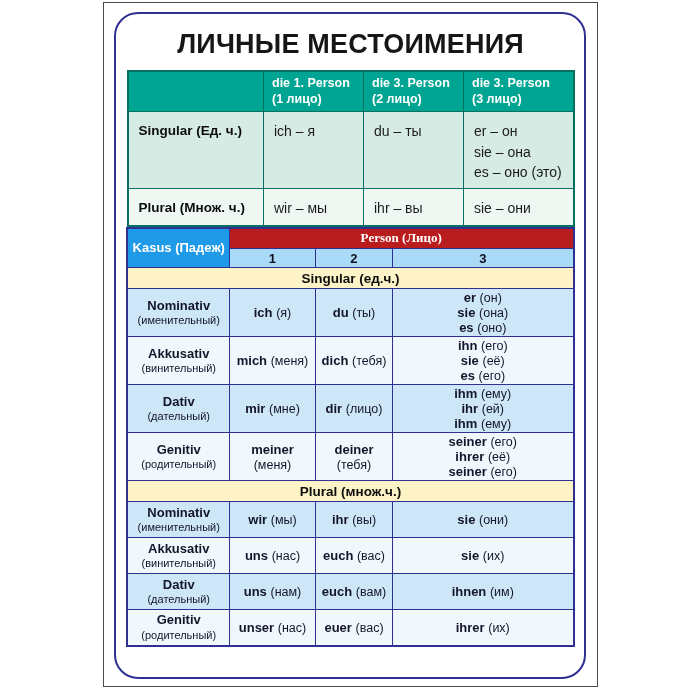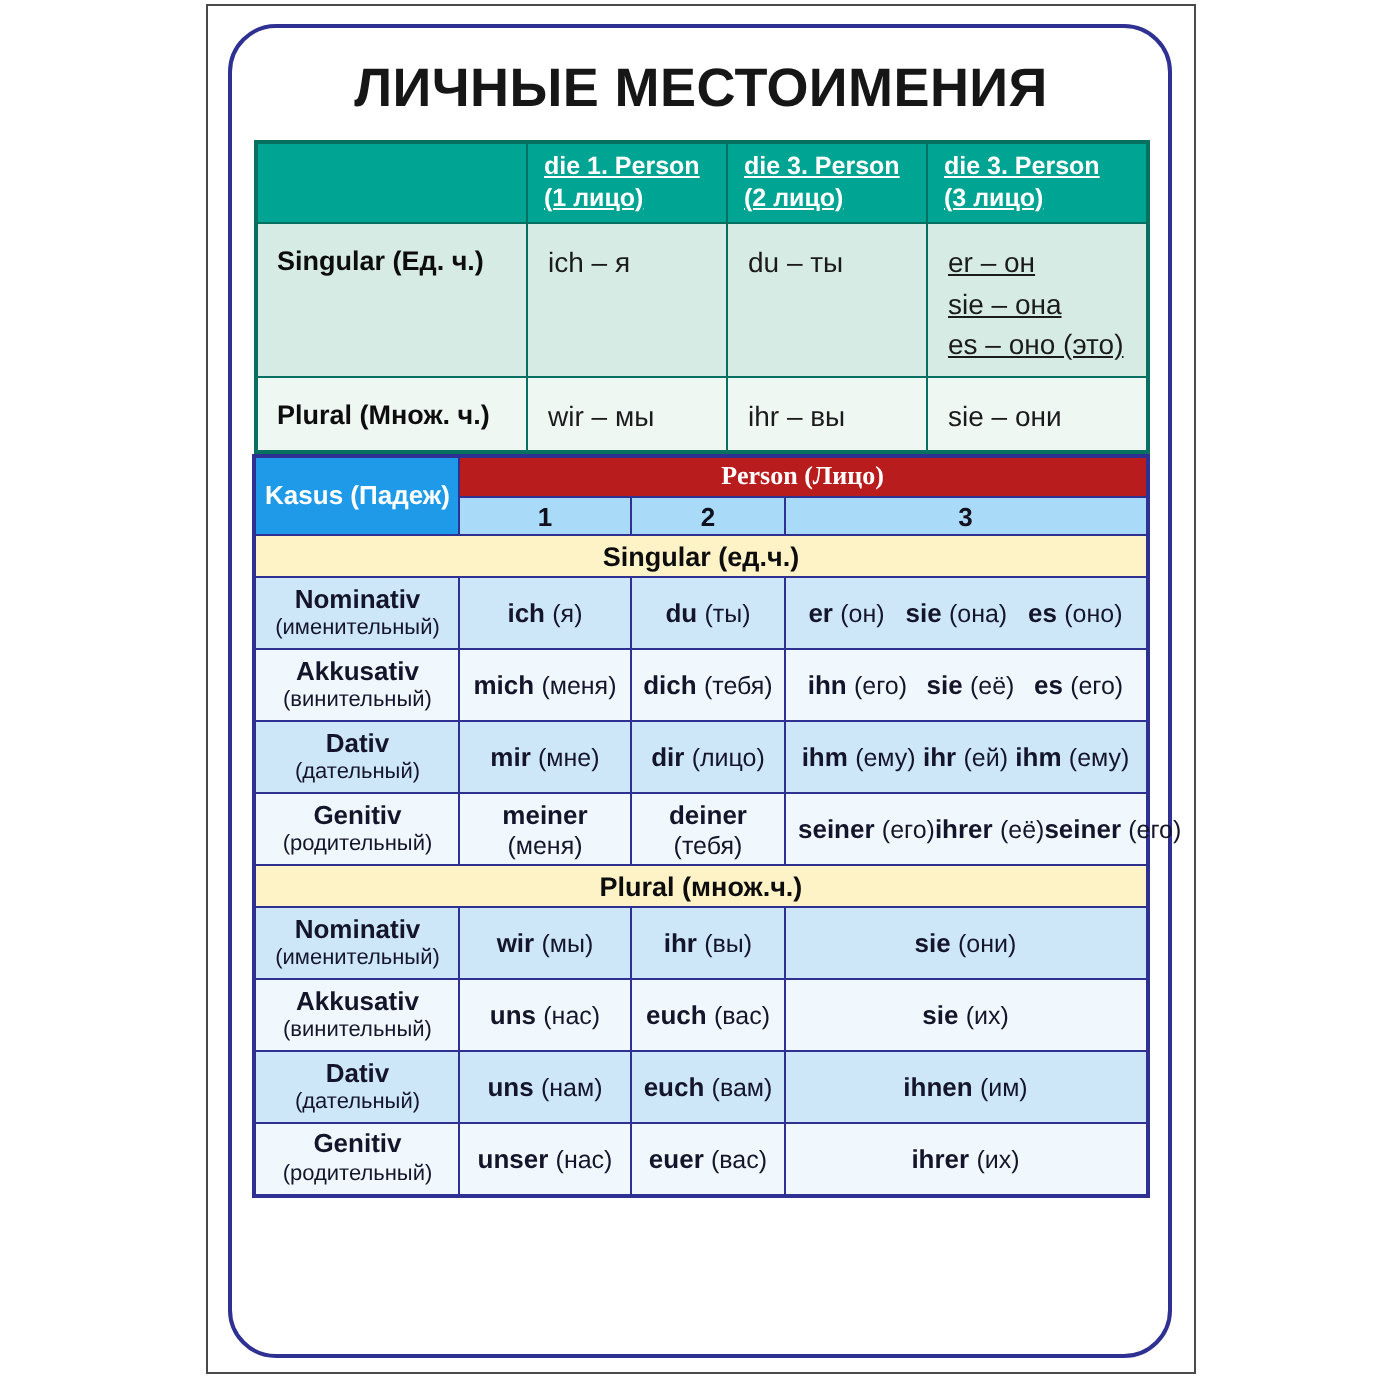--- a/index.html
+++ b/index.html
@@ -17,40 +17,40 @@
 
   
   .gt{width:446px;margin:11px auto 0;border:2.5px solid #087061;}
   .gt th,.gt td{border:1.5px solid #087061;box-sizing:border-box;}
   .gt thead th{background:#00a492;color:#ffffff;text-align:left;font-size:12.5px;
                padding:4px 8px;line-height:1.25;height:36px;vertical-align:middle;font-weight:bold;}
   .gt td{vertical-align:top;padding:9px 10px 6px;font-size:14px;color:#1b1b1b;text-align:left;line-height:1.45;}
   .gt td.lbl{font-weight:bold;font-size:13.5px;color:#0d0d0d;}
   .gt .row-sg td{background:#d6ebe3;height:66px;}
   .gt .row-pl td{background:#eff7f3;height:36px;}
-  .gt .line{display:block;text-decoration:underline;}
+  .gt .line{display:block;}
 
   
   .t3{margin:15px 0 7px 0;font-size:20.5px;font-weight:bold;color:#141414;letter-spacing:0.2px;}
 
   
   .bt{width:446px;margin:0 auto;border:2.5px solid #2e3192;padding-left:20px;}
   .bt th,.bt td{border:1.5px solid #2e3192;box-sizing:border-box;font-size:13px;color:#14142a;}
   .bt .kasus{background:#1f9ae8;color:#ffffff;font-weight:bold;text-align:center;vertical-align:middle;font-size:13px;}
   .bt .person{background:#b91c1c;color:#ffffff;font-weight:bold;text-align:center;height:21px;font-size:13px;font-family:Liberation Serif, serif;}
   .bt .pnum td{background:#a9daf8;font-weight:bold;text-align:center;height:19px;color:#10101f;}
   .bt .band td{background:#fdf3c6;font-weight:bold;text-align:center;height:21px;font-size:13.5px;color:#0d0d0d;}
   .bt .r-blue td{background:#cde7f9;}
   .bt .r-light td{background:#f1f8fd;}
   .bt .data td{height:36px;vertical-align:middle;text-align:center;}
   .case .nm{display:block;font-weight:bold;font-size:13px;line-height:1.1;}
   .case .sub{display:block;font-size:11px;line-height:1.15;margin-top:1px;}
   .de{font-weight:bold;}
   .ru{font-weight:normal;font-size:12.5px;}
-  .trio{display:flex;justify-content:space-around;align-items:center;padding:0 5px;}
+  .trio{display:flex;justify-content:space-around;align-items:center;padding:0 5px;flex-direction:column;}
   .trio span{white-space:nowrap;}
 </style>
 </head>
 <body>
 
 <div class="sheet">
   <div class="frame"></div>
   <div class="content">
 
     <div class="t1">ЛИЧНЫЕ МЕСТОИМЕНИЯ</div>

